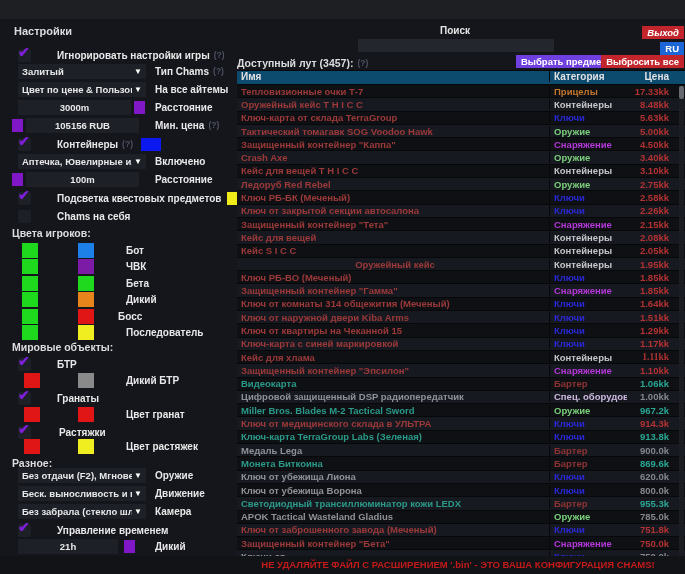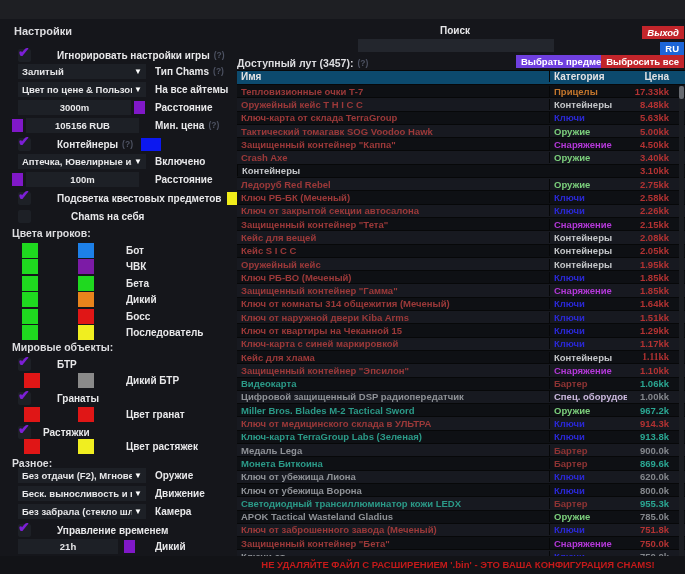--- a/index.html
+++ b/index.html
@@ -144,21 +144,21 @@
   <div class="prow" style="top:171px">
     <span class="cb" style="margin-left:8px">
         <span class="mark" style="color: rgb(124, 31, 214);">✔</span>
       </span>
     <span class="lbl" style="margin-left:26px">Подсветка квестовых предметов</span>
     <span class="sw-wide" style="margin-left: 6px; background: rgb(240, 236, 26);"></span>
   </div>
 
   <div class="prow" style="top:189px">
     <span class="cb" style="margin-left:8px"></span>
-    <span class="lbl" style="margin-left:40px">Chams на себя</span>
+    <span class="lbl" style="margin-left:26px">Chams на себя</span>
   </div>
 
   <div class="sec-title" style="top:208px">Цвета игроков:</div>
   <div id="players-list">
       <div class="crow" style="top: 223px;">
         <span class="sq" style="margin-left: 12px; background: rgb(31, 217, 31);"></span>
         <span class="sq" style="margin-left: 40px; background: rgb(29, 128, 232);"></span>
         <span class="lbl" style="margin-left: 32px;">Бот</span>
       </div>
       <div class="crow" style="top: 239.5px;">
@@ -172,21 +172,21 @@
         <span class="lbl" style="margin-left: 32px;">Бета</span>
       </div>
       <div class="crow" style="top: 272.5px;">
         <span class="sq" style="margin-left: 12px; background: rgb(31, 217, 31);"></span>
         <span class="sq" style="margin-left: 40px; background: rgb(232, 132, 28);"></span>
         <span class="lbl" style="margin-left: 32px;">Дикий</span>
       </div>
       <div class="crow" style="top: 289px;">
         <span class="sq" style="margin-left: 12px; background: rgb(31, 217, 31);"></span>
         <span class="sq" style="margin-left: 40px; background: rgb(224, 22, 22);"></span>
-        <span class="lbl" style="margin-left: 32px;">Босс</span>
+        <span class="lbl" style="margin-left: 24px;">Босс</span>
       </div>
       <div class="crow" style="top: 305.5px;">
         <span class="sq" style="margin-left: 12px; background: rgb(31, 217, 31);"></span>
         <span class="sq" style="margin-left: 40px; background: rgb(240, 238, 32);"></span>
         <span class="lbl" style="margin-left: 32px;">Последователь</span>
       </div>
     </div>
 
   <div class="sec-title" style="top:322px">Мировые объекты:</div>
 
@@ -211,21 +211,21 @@
   <div class="crow" style="top:387px">
     <span class="sq" style="margin-left: 14px; background: rgb(224, 22, 22);"></span>
     <span class="sq" style="margin-left: 38px; background: rgb(224, 22, 22);"></span>
     <span class="lbl" style="margin-left:32px">Цвет гранат</span>
   </div>
 
   <div class="prow" style="top:405px">
     <span class="cb" style="margin-left:8px">
         <span class="mark" style="color: rgb(124, 31, 214);">✔</span>
       </span>
-    <span class="lbl" style="margin-left:12px">Растяжки</span>
+    <span class="lbl" style="margin-left:28px">Растяжки</span>
   </div>
   <div class="crow" style="top:419px">
     <span class="sq" style="margin-left: 14px; background: rgb(224, 22, 22);"></span>
     <span class="sq" style="margin-left: 38px; background: rgb(240, 238, 32);"></span>
     <span class="lbl" style="margin-left:32px">Цвет растяжек</span>
   </div>
 
   <div class="sec-title" style="top:438px">Разное:</div>
 
   <div class="prow" style="top:448px">
@@ -314,20 +314,21 @@
         <span class="tc-name" style="color: rgb(156, 57, 57);">Защищенный контейнер "Каппа"</span>
         <span class="tc-cat" style="color: rgb(179, 56, 216);">Снаряжение</span>
         <span class="tc-price" style="color: rgb(178, 50, 50);">4.50kk</span>
       </div>
       <div class="trow even">
         <span class="tc-name" style="color: rgb(156, 57, 57);">Crash Axe</span>
         <span class="tc-cat" style="color: rgb(124, 207, 124);">Оружие</span>
         <span class="tc-price" style="color: rgb(178, 50, 50);">3.40kk</span>
       </div>
       <div class="trow odd">
+        <span class="tc-name" style="color: rgb(156, 57, 57);">Кейс для вещей T H I C C</span>
         <span class="tc-cat" style="color: rgb(195, 197, 200);">Контейнеры</span>
         <span class="tc-price" style="color: rgb(178, 50, 50);">3.10kk</span>
       </div>
       <div class="trow even">
         <span class="tc-name" style="color: rgb(156, 57, 57);">Ледоруб Red Rebel</span>
         <span class="tc-cat" style="color: rgb(124, 207, 124);">Оружие</span>
         <span class="tc-price" style="color: rgb(178, 50, 50);">2.75kk</span>
       </div>
       <div class="trow odd">
         <span class="tc-name" style="color: rgb(156, 57, 57);">Ключ РБ-БК (Меченый)</span>
@@ -348,21 +349,21 @@
         <span class="tc-name" style="color: rgb(156, 57, 57);">Кейс для вещей</span>
         <span class="tc-cat" style="color: rgb(195, 197, 200);">Контейнеры</span>
         <span class="tc-price" style="color: rgb(178, 50, 50);">2.08kk</span>
       </div>
       <div class="trow odd">
         <span class="tc-name" style="color: rgb(156, 57, 57);">Кейс S I C C</span>
         <span class="tc-cat" style="color: rgb(195, 197, 200);">Контейнеры</span>
         <span class="tc-price" style="color: rgb(178, 50, 50);">2.05kk</span>
       </div>
       <div class="trow even">
-        <span class="tc-name" style="color: rgb(156, 57, 57);">Оружейный кейс</span>
+        <span class="tc-name" style="color: rgb(156, 57, 57); text-align: center;">Оружейный кейс</span>
         <span class="tc-cat" style="color: rgb(195, 197, 200);">Контейнеры</span>
         <span class="tc-price" style="color: rgb(178, 50, 50);">1.95kk</span>
       </div>
       <div class="trow odd">
         <span class="tc-name" style="color: rgb(156, 57, 57);">Ключ РБ-ВО (Меченый)</span>
         <span class="tc-cat" style="color: rgb(42, 40, 212);">Ключи</span>
         <span class="tc-price" style="color: rgb(178, 50, 50);">1.85kk</span>
       </div>
       <div class="trow even">
         <span class="tc-name" style="color: rgb(156, 57, 57);">Защищенный контейнер "Гамма"</span>

